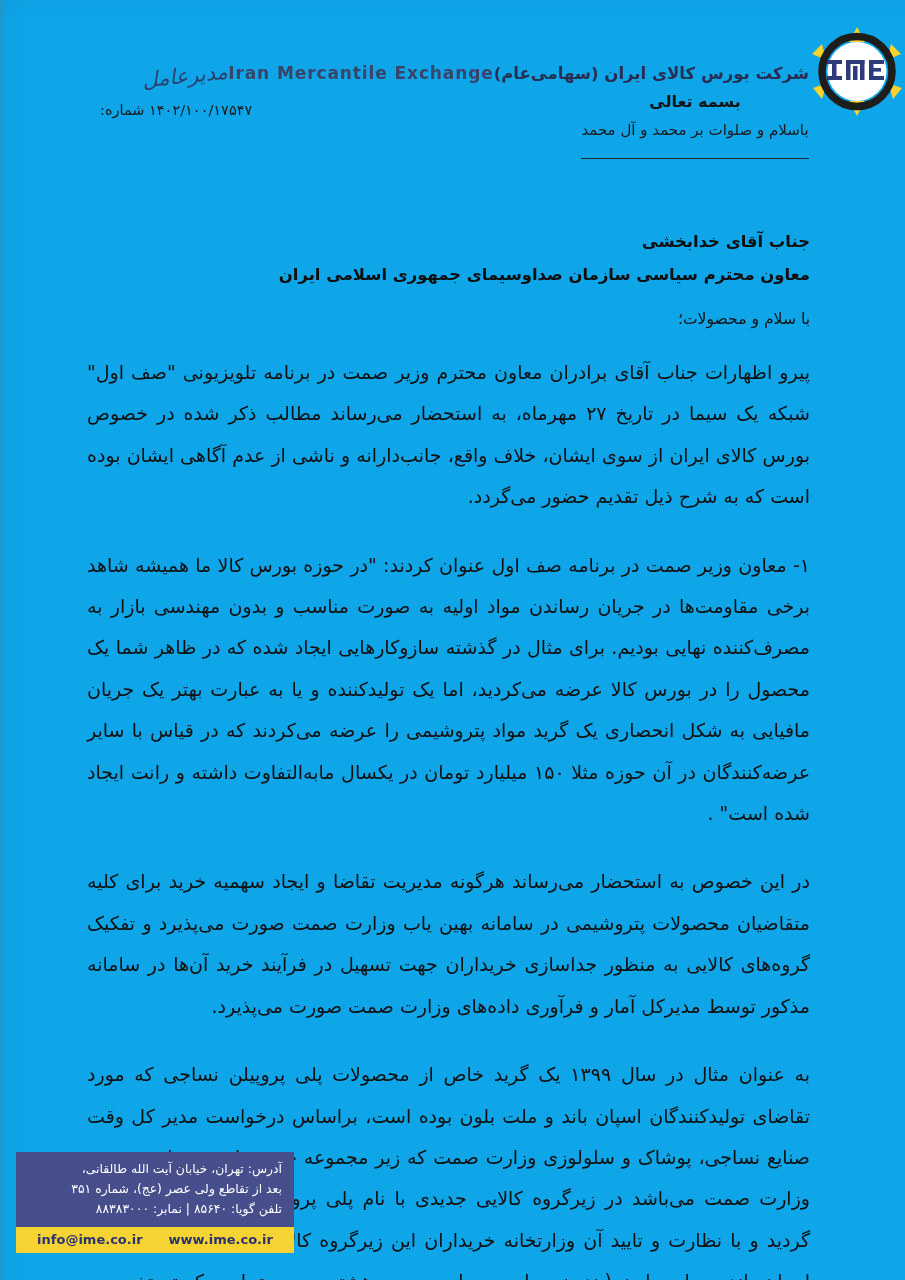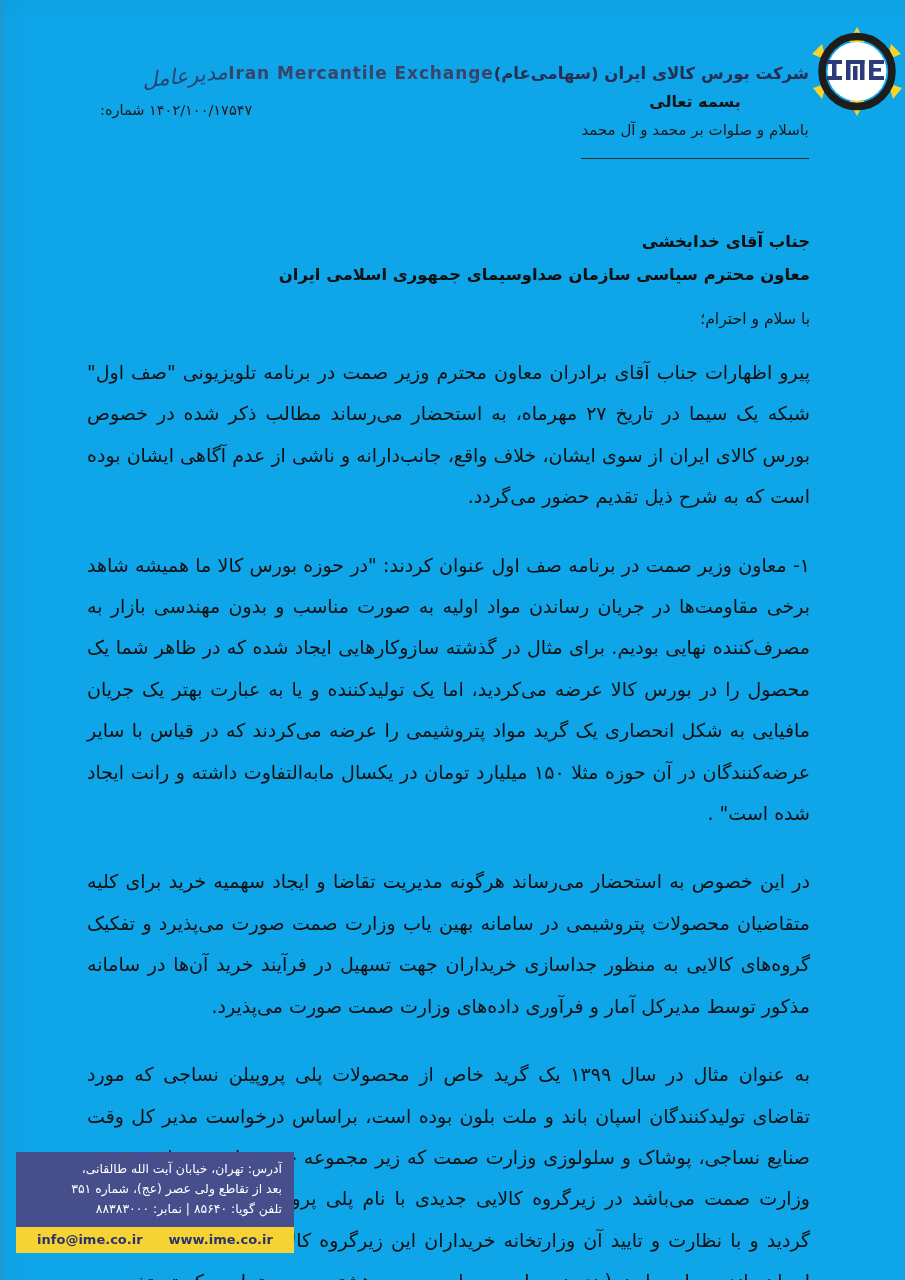--- a/index.html
+++ b/index.html
@@ -265,21 +265,21 @@
       <div class="line2">باسلام و صلوات بر محمد و آل محمد</div>
     </div>
   </div>
 
   <div class="content">
     <div class="addressee">
       <div class="name">جناب آقای خدابخشی</div>
       <div class="role">معاون محترم سیاسی سازمان صداوسیمای جمهوری اسلامی ایران</div>
     </div>
 
-    <div class="greeting">با سلام و احترام؛</div>
+    <div class="greeting">با سلام و محصولات؛</div>
 
     <p class="para">پیرو اظهارات جناب آقای برادران معاون محترم وزیر صمت در برنامه تلویزیونی "صف اول" شبکه یک سیما در تاریخ ۲۷ مهرماه، به استحضار می‌رساند مطالب ذکر شده در خصوص بورس کالای ایران از سوی ایشان، خلاف واقع، جانب‌دارانه و ناشی از عدم آگاهی ایشان بوده است که به شرح ذیل تقدیم حضور می‌گردد.</p>
     <p class="para">۱- معاون وزیر صمت در برنامه صف اول عنوان کردند: "در حوزه بورس کالا ما همیشه شاهد برخی مقاومت‌ها در جریان رساندن مواد اولیه به صورت مناسب و بدون مهندسی بازار به مصرف‌کننده نهایی بودیم. برای مثال در گذشته سازوکارهایی ایجاد شده که در ظاهر شما یک محصول را در بورس کالا عرضه می‌کردید، اما یک تولیدکننده و یا به عبارت بهتر یک جریان مافیایی به شکل انحصاری یک گرید مواد پتروشیمی را عرضه می‌کردند که در قیاس با سایر عرضه‌کنندگان در آن حوزه مثلا ۱۵۰ میلیارد تومان در یکسال مابه‌التفاوت داشته و رانت ایجاد شده است" .</p>
     <p class="para">در این خصوص به استحضار می‌رساند هرگونه مدیریت تقاضا و ایجاد سهمیه خرید برای کلیه متقاضیان محصولات پتروشیمی در سامانه بهین یاب وزارت صمت صورت می‌پذیرد و تفکیک گروه‌های کالایی به منظور جداسازی خریداران جهت تسهیل در فرآیند خرید آن‌ها در سامانه مذکور توسط مدیرکل آمار و فرآوری داده‌های وزارت صمت صورت می‌پذیرد.</p>
     <p class="para">به عنوان مثال در سال ۱۳۹۹ یک گرید خاص از محصولات پلی پروپیلن نساجی که مورد تقاضای تولیدکنندگان اسپان باند و ملت بلون بوده است، براساس درخواست مدیر کل وقت صنایع نساجی، پوشاک و سلولوزی وزارت صمت که زیر مجموعه خود معاونت صنایع عمومی وزارت صمت می‌باشد در زیرگروه کالایی جدیدی با نام پلی پروپیلن منسوج نبافته تفکیک گردید و با نظارت و تایید آن وزارتخانه خریداران این زیرگروه کالایی صرفا به تولیدکنندگان اسپان باند و ملت بلون (بند پنجم از مصوبات سی و هشتمین صورتجلسه کمیته تخصصی تنظیم بازار محصولات پتروشیمی مورخ ۹۹/۰۳/۲۴ و نامه های شماره ۶۰/۱۰۱۳۳۸ مورخ ۹۹/۰۴/۲۳ و ۶۰/۱۰۴۶۱۰ مورخ ۹۹/۴/۲۵) محدود گردید.</p>
   </div>
 
   <div class="footer">
     <div class="footer-blue">
       <div>آدرس: تهران، خیابان آیت الله طالقانی،</div>

